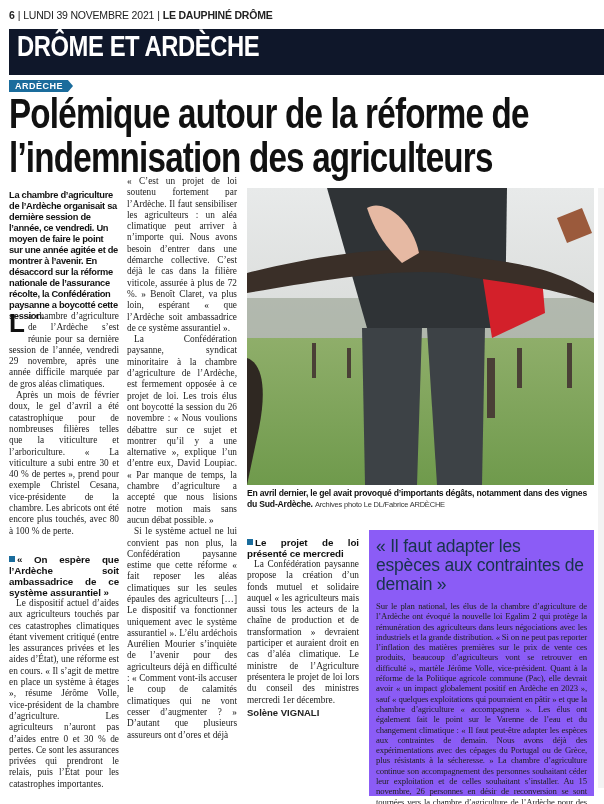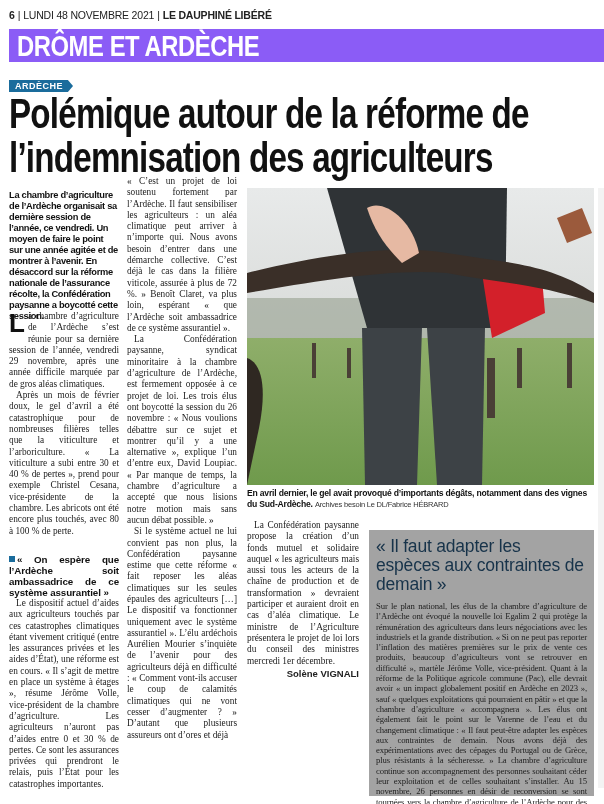--- a/index.html
+++ b/index.html
@@ -3,21 +3,21 @@
 <meta charset="utf-8">
 <style>
   * { box-sizing: border-box; margin: 0; padding: 0; }
   html, body { width: 604px; height: 804px; background: #ffffff; overflow: hidden; }
   body { position: relative; font-family: "Liberation Serif", serif; color: #1a1a1a; }
 
   .topline { position: absolute; left: 9px; top: 9px; font-family: "Liberation Sans", sans-serif; font-size: 10.5px; color: #222; letter-spacing: -0.2px; white-space: nowrap; }
   .topline b { font-weight: bold; }
   .topline .sep { margin: 0 3px; }
 
-  .section-band { position: absolute; left: 9px; top: 29px; width: 595px; height: 33px; background: #8b5cf6; }
+  .section-band { position: absolute; left: 9px; top: 29px; width: 595px; height: 46px; background: #0f172a; }
   .section-band .title { position: absolute; left: 8px; top: 1px; font-family: "Liberation Sans", sans-serif; font-weight: bold; font-size: 29px; color: #fff; letter-spacing: -0.5px; line-height: 32px; transform: scaleX(0.82); transform-origin: left center; white-space: nowrap; }
 
   .kicker { position: absolute; left: 9px; top: 80px; height: 12px; padding: 0 10px 8px 6px; background: #1a6c9c; color: #fff; font-family: "Liberation Sans", sans-serif; font-weight: bold; font-size: 9px; line-height: 12px; letter-spacing: 0.5px; clip-path: polygon(0 0, 92% 0, 100% 50%, 92% 100%, 0 100%); }
 
   .headline { position: absolute; left: 9px; top: 92px; width: 595px; font-family: "Liberation Sans", sans-serif; font-weight: bold; font-size: 42px; line-height: 44px; color: #111; letter-spacing: -1px; transform: scaleX(0.79); transform-origin: left top; white-space: nowrap; }
 
   .chapo { position: absolute; left: 9px; top: 190px; width: 110px; font-family: "Liberation Sans", sans-serif; font-weight: bold; font-size: 9.3px; line-height: 11px; color: #111; letter-spacing: -0.3px; }
 
   .col { position: absolute; font-size: 9.3px; line-height: 11.3px; text-align: justify; color: #222; hyphens: auto; }
   .col p { text-indent: 7px; }
@@ -25,33 +25,33 @@
   .dropcap { float: left; font-family: "Liberation Sans", sans-serif; font-weight: bold; font-size: 26px; line-height: 22px; margin: 1px 3px 0 0; color: #111; }
 
   .inter { font-family: "Liberation Sans", sans-serif; font-weight: bold; font-size: 9.8px; line-height: 11px; color: #111; margin-top: 17px; letter-spacing: -0.1px; }
   .inter .sq { display: inline-block; width: 6px; height: 6px; background: #1a6c9c; margin-right: 2px; vertical-align: 1px; }
 
   .photo { position: absolute; left: 247px; top: 188px; width: 347px; height: 297px; overflow: hidden; background: #b8c0b4; }
   .caption { position: absolute; left: 247px; top: 488px; width: 350px; font-family: "Liberation Sans", sans-serif; font-size: 8.6px; line-height: 10.5px; color: #111; letter-spacing: -0.2px; }
   .caption b { font-weight: bold; }
   .caption .credit { font-weight: normal; font-size: 7.5px; color: #333; }
 
-  .signature { text-align: right; font-family: "Liberation Sans", sans-serif; font-weight: bold; font-size: 9.5px; margin-top: 1px; }
+  .signature { font-family: "Liberation Sans", sans-serif; font-weight: bold; font-size: 9.5px; margin-top: 1px; }
 
-  .box { position: absolute; left: 369px; top: 530px; width: 225px; height: 266px; background: #a3a3a3; padding: 7px 7px 0 7px; }
+  .box { position: absolute; left: 369px; top: 530px; width: 225px; height: 266px; background: #8b5cf6; padding: 7px 7px 0 7px; }
   .box .box-title { font-family: "Liberation Sans", sans-serif; font-size: 17.5px; line-height: 19px; color: #17334a; letter-spacing: -0.2px; margin-bottom: 7px; }
   .box .box-body { font-size: 8.7px; line-height: 10.3px; text-align: justify; color: #222; letter-spacing: -0.15px; }
 
   .right-edge { position: absolute; left: 598px; top: 188px; width: 6px; height: 600px; background: #f3f3f3; }
 </style>
 </head>
 <body>
 
 <div class="topline">
-  <b>6</b><span class="sep">|</span><span>LUNDI 48 NOVEMBRE 2021</span><span class="sep">|</span><b>LE </b><b>DAUPHINÉ LIBÉRÉ</b>
+  <b>6</b><span class="sep">|</span><span>LUNDI 39 NOVEMBRE 2021</span><span class="sep">|</span><b>LE </b><b>DAUPHINÉ DRÔME</b>
 </div>
 
 <div class="section-band">
   <div class="title">DRÔME ET ARDÈCHE</div>
 </div>
 
 <div class="kicker">ARDÈCHE</div>
 
 <h1 class="headline">
   <div>Polémique autour de la réforme de</div>
@@ -102,24 +102,25 @@
     <path d="M0 85 C60 70 140 55 200 65 C260 75 300 75 347 105 L347 115 C290 95 250 95 200 85 C140 80 60 95 0 105 Z" fill="#3a2f28"></path>
     <path d="M120 20 C135 10 165 30 172 65 L155 75 C140 60 128 45 120 20 Z" fill="#e6b9a3"></path>
     <path d="M0 170 C15 175 20 200 12 240 L0 297 Z" fill="#2f2822"></path>
     <path d="M310 30 L335 20 L345 45 L320 55 Z" fill="#9b5a3c"></path>
   </svg>
 </div>
 <div class="right-edge"></div>
 
 <div class="caption">
   <b>En avril dernier, le gel avait provoqué d’importants dégâts, notamment dans des vignes du Sud-Ardèche.</b>
-  <span class="credit">Archives besoin Le DL/Fabrice HÉBRARD</span>
+  <span class="credit">Archives photo Le DL/Fabrice ARDÈCHE</span>
 </div>
 
 <div class="col" style="left:247px; top:520px; width:112px;">
+  <div class="inter"><span class="sq"></span><span>Le projet de loi présenté ce mercredi</span></div>
   <p>La Confédération paysanne propose la création d’un fonds mutuel et solidaire auquel « les agriculteurs mais aussi tous les acteurs de la chaîne de production et de transformation » devraient participer et auraient droit en cas d’aléa climatique. Le ministre de l’Agriculture présentera le projet de loi lors du conseil des ministres mercredi 1er décembre.</p>
   <div class="signature">Solène VIGNALI</div>
 </div>
 
 <div class="box">
   <div class="box-title">« Il faut adapter les espèces aux contraintes de demain »</div>
   <div class="box-body">Sur le plan national, les élus de la chambre d’agriculture de l’Ardèche ont évoqué la nouvelle loi Egalim 2 qui protège la rémunération des agriculteurs dans leurs négociations avec les industriels et la grande distribution. « Si on ne peut pas reporter l’inflation des matières premières sur le prix de vente ces produits, beaucoup d’agriculteurs vont se retrouver en difficulté », martèle Jérôme Volle, vice-président. Quant à la réforme de la Politique agricole commune (Pac), elle devrait avoir « un impact globalement positif en Ardèche en 2023 », sauf « quelques exploitations qui pourraient en pâtir » et que la chambre d’agriculture « accompagnera ». Les élus ont également fait le point sur le Varenne de l’eau et du changement climatique : « Il faut peut-être adapter les espèces aux contraintes de demain. Nous avons déjà des expérimentations avec des cépages du Portugal ou de Grèce, plus résistants à la sécheresse. » La chambre d’agriculture continue son accompagnement des personnes souhaitant céder leur exploitation et de celles souhaitant s’installer. Au 15 novembre, 26 personnes en désir de reconversion se sont tournées vers la chambre d’agriculture de l’Ardèche pour des conseils.</div>
 </div>
 
 </body></html>

